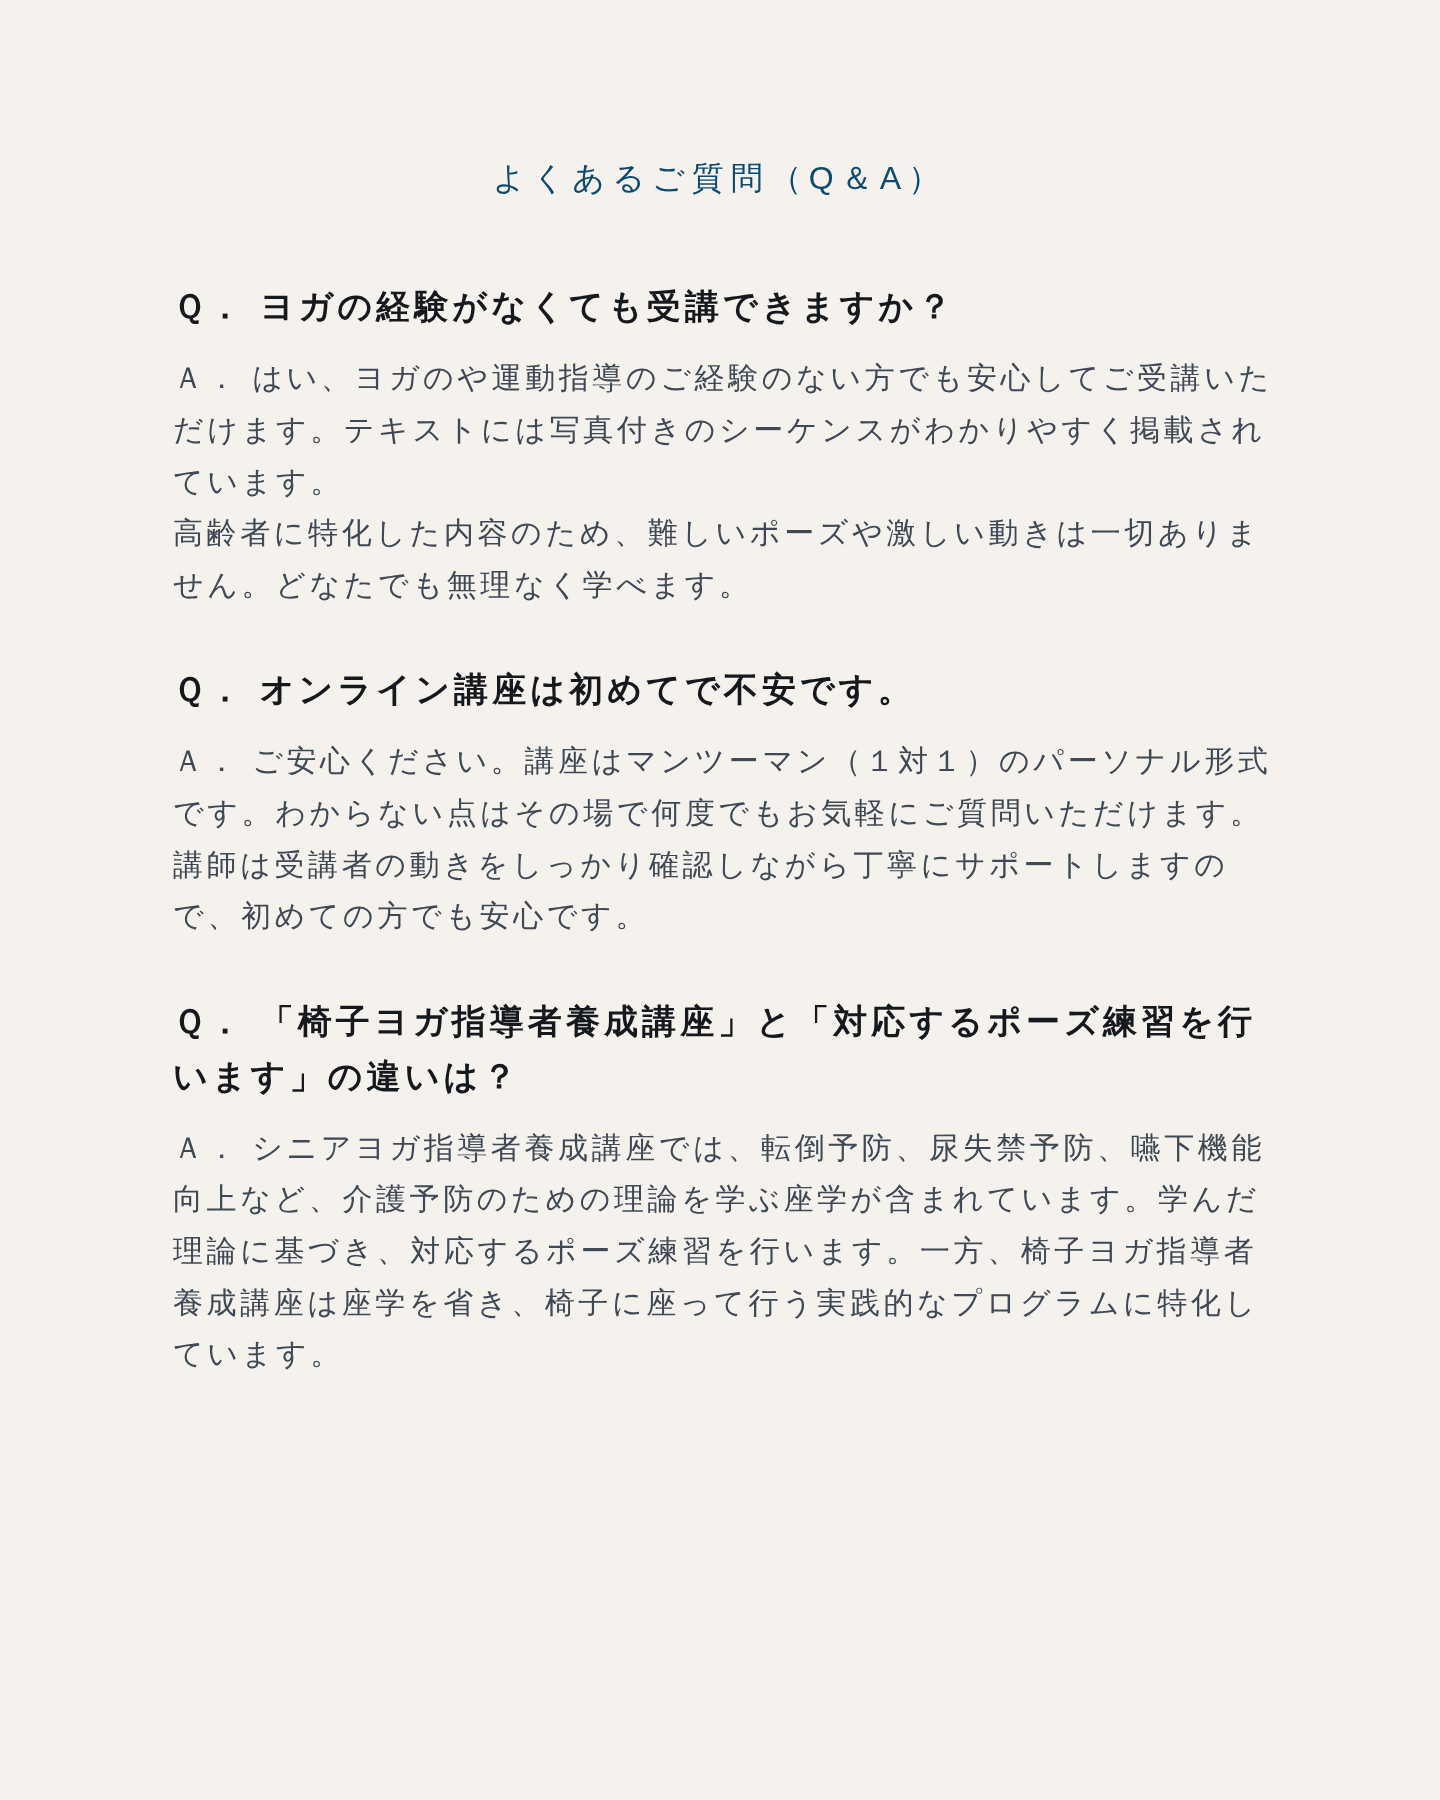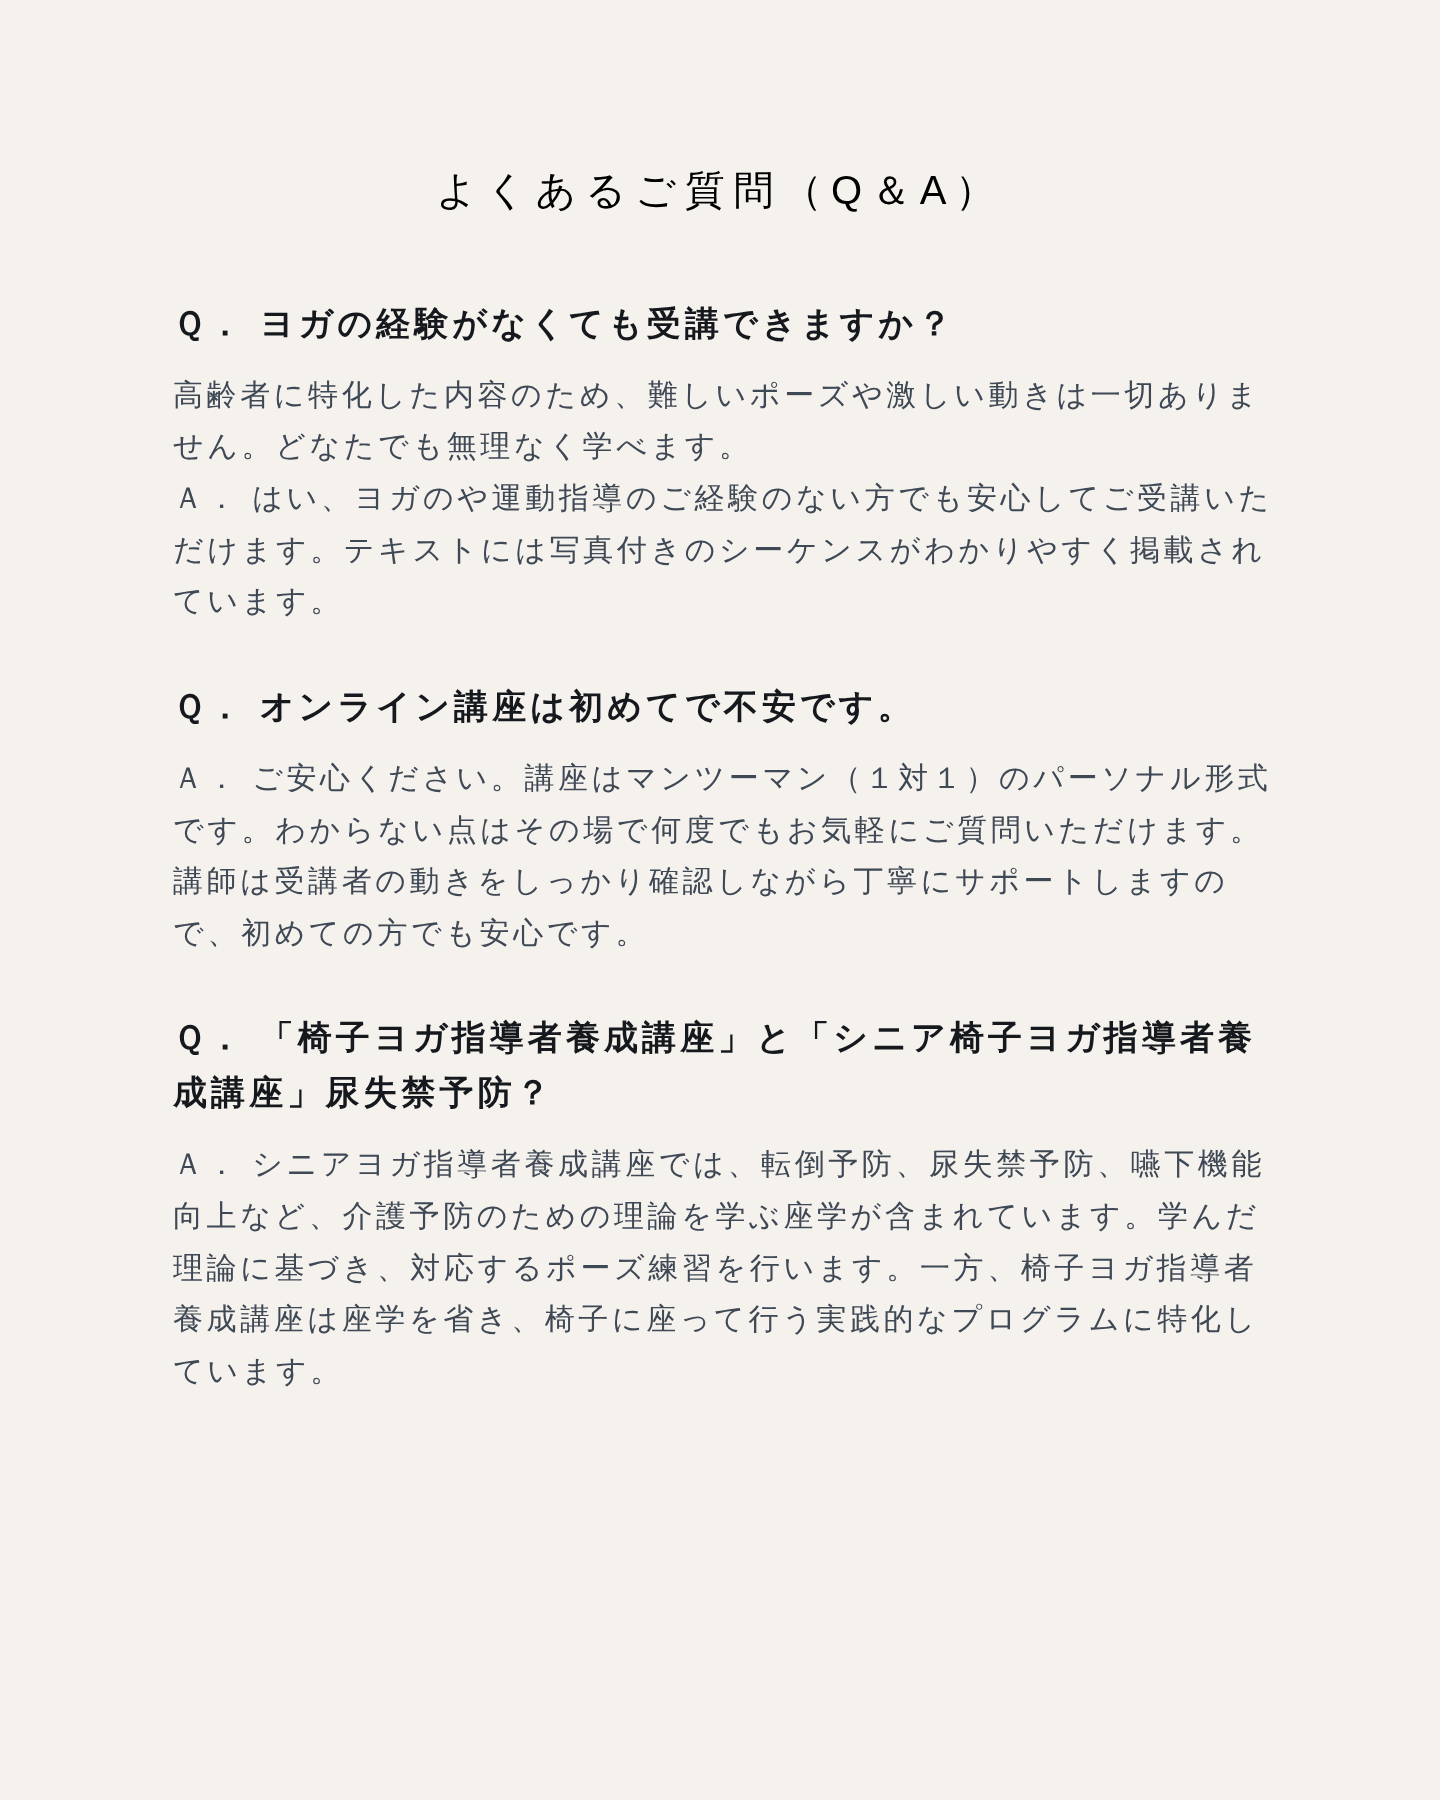--- a/index.html
+++ b/index.html
@@ -15,22 +15,22 @@
   }
   .page {
     width: 1440px;
     min-height: 1800px;
     box-sizing: border-box;
     padding: 0 150px;
     background: #f5f2ed;
   }
   .faq-title {
     text-align: center;
-    color: #000000;
-    font-size: 40px;
+    color: #0c4a6e;
+    font-size: 32px;
     font-weight: 500;
     letter-spacing: 0.22em;
     padding-top: 135px;
     padding-bottom: 0;
     line-height: 1.4;
   }
   .faq-list {
     margin-top: 78px;
     margin-left: 23px;
   }
@@ -64,33 +64,33 @@
 
 <div class="page">
 
   <h1 class="faq-title">よくあるご質問（Q＆A）</h1>
 
   <div class="faq-list">
 
     <div class="faq-item">
       <div class="faq-question">Ｑ． ヨガの経験がなくても受講できますか？</div>
       <div class="faq-answer">
+        <p>Ａ． はい、ヨガのや運動指導のご経験のない方でも安心してご受講いただけます。テキストには写真付きのシーケンスがわかりやすく掲載されています。</p>
         <p>高齢者に特化した内容のため、難しいポーズや激しい動きは一切ありません。どなたでも無理なく学べます。</p>
-        <p>Ａ． はい、ヨガのや運動指導のご経験のない方でも安心してご受講いただけます。テキストには写真付きのシーケンスがわかりやすく掲載されています。</p>
       </div>
     </div>
 
     <div class="faq-item">
       <div class="faq-question">Ｑ． オンライン講座は初めてで不安です。</div>
       <div class="faq-answer">
         <p>Ａ． ご安心ください。講座はマンツーマン（１対１）のパーソナル形式です。わからない点はその場で何度でもお気軽にご質問いただけます。講師は受講者の動きをしっかり確認しながら丁寧にサポートしますので、初めての方でも安心です。</p>
       </div>
     </div>
 
     <div class="faq-item">
-      <div class="faq-question">Ｑ． 「椅子ヨガ指導者養成講座」と「シニア椅子ヨガ指導者養成講座」尿失禁予防？</div>
+      <div class="faq-question">Ｑ． 「椅子ヨガ指導者養成講座」と「対応するポーズ練習を行います」の違いは？</div>
       <div class="faq-answer">
         <p>Ａ． シニアヨガ指導者養成講座では、転倒予防、尿失禁予防、嚥下機能向上など、介護予防のための理論を学ぶ座学が含まれています。学んだ理論に基づき、対応するポーズ練習を行います。一方、椅子ヨガ指導者養成講座は座学を省き、椅子に座って行う実践的なプログラムに特化しています。</p>
       </div>
     </div>
 
   </div>
 </div>
 
 </body></html>

